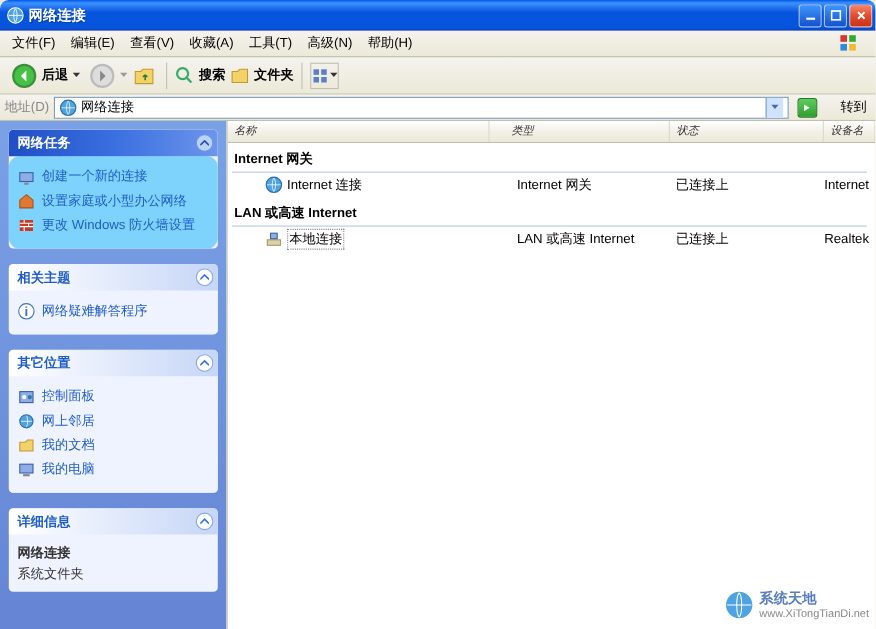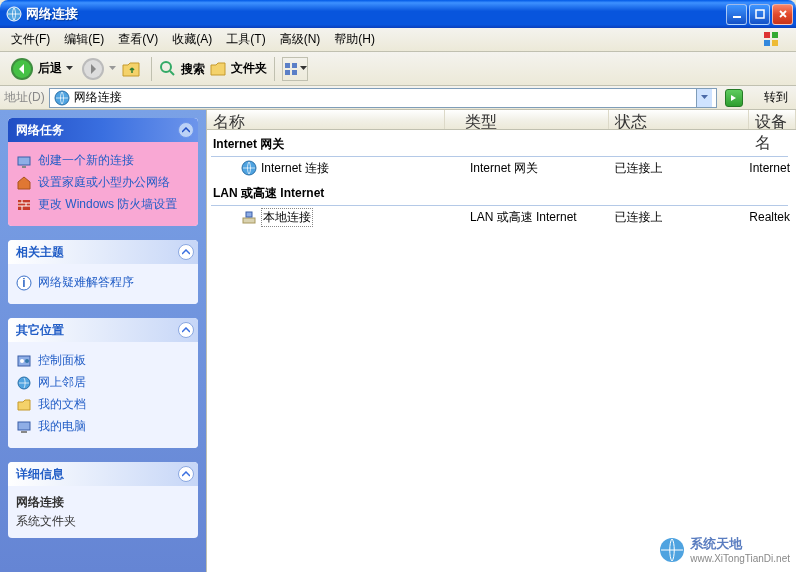--- a/index.html
+++ b/index.html
@@ -17,21 +17,21 @@
 
 .menubar { height: 24px; background: linear-gradient(to bottom,#f4f3ee,#ece9d8); border-bottom: 1px solid #c0c0b0; display:flex; align-items:center; padding: 0 4px; position: relative; }
 .menubar .menu-item { padding: 3px 7px; cursor: default; }
 .xp-logo { position:absolute; right:2px; top:2px; width:32px; height:20px; }
 
 
 .toolbar { height: 34px; background: linear-gradient(to bottom,#f4f3ee,#ece9d8); border-bottom:1px solid #c0c0b0; display:flex; align-items:center; padding:0 6px; gap:4px;font-weight:bold; }
 .tool-back { display:flex; align-items:center; gap:4px; padding:2px 4px; }
 .tool-icon { width:24px; height:24px; display:flex; align-items:center; justify-content:center; }
 .toolbar .sep { width:1px; height:24px; background:#c0c0b0; margin:0 3px; }
-.tool-search { display:flex; align-items:flex-end; gap:4px; }
+.tool-search { display:flex; align-items:center; gap:4px; }
 .tool-folder { display:flex; align-items:center; gap:4px; }
 .view-drop { width:26px; height:24px; border:1px solid #c0c0b0; display:flex; align-items:center; justify-content:center; gap:2px; }
 
 
 .addressbar { height: 24px; background: linear-gradient(to bottom,#f4f3ee,#ece9d8); border-bottom:1px solid #c0c0b0; display:flex; align-items:center; padding:0 4px; gap:4px; }
 .addressbar .label { color:#888; }
 .addr-input { flex:1; height:20px; border:1px solid #7f9db9; background:#fff; display:flex; align-items:center; padding:0 4px; }
 .addr-input .addr-icon { width:16px; height:16px; margin-right:4px; }
 .addr-drop { width:16px; height:18px; background:#cfe3ff; border-left:1px solid #7f9db9; display:flex; align-items:center; justify-content:center; margin-left:auto; }
 .go-btn { height:20px; display:flex; align-items:center; gap:21px; padding:0 4px; }
@@ -42,31 +42,31 @@
 
 
 .sidebar { width: 206px; background: linear-gradient(to bottom,#7aa1e6,#6585d4); padding: 8px; overflow:auto; }
 .panel { background:#eff3ff; border-radius:4px; margin-bottom:14px; overflow:hidden; }
 .panel.primary .panel-head { background: linear-gradient(to right,#fff,#c6d6f7); color:#215dc6; }
 .panel-head { height:24px; background: linear-gradient(to right,#fff,#c6d6f7); display:flex; align-items:center; padding:0 8px; font-weight:bold; color:#215dc6; border-radius:4px 4px 0 0; position:relative; }
 .panel.primary .panel-head { background: linear-gradient(to right,#204ec4,#3a6fe0,#6d95eb); color:#fff; }
 .collapse-btn { position:absolute; right:4px; top:4px; width:16px; height:16px; border-radius:50%; background:#fff; border:1px solid #8aa7e0; display:flex; align-items:center; justify-content:center; font-size:9px; color:#3a6fe0; }
 .panel.primary .collapse-btn { background:#bcd2f6; border-color:#6d95eb; color:#204ec4; }
 .panel-body { padding:8px 8px 10px 8px; background:#eff3ff; }
-.panel.primary .panel-body { background:#f9a8d4; }
+.panel.primary .panel-body { background:#7dd3fc;border-radius:10px; }
 .task-item { display:flex; align-items:flex-start; gap:6px; padding:3px 0; color:#215dc6; cursor:pointer; }
 .task-item .ico { width:16px; height:16px; flex-shrink:0; }
 .task-item span.txt { line-height:1.3; }
 .details-body { padding:8px; font-size:11px; color:#333; }
 .details-body .hdr { font-weight:bold; margin-bottom:2px; }
 
 
 .content { flex:1; background:#fff; border-left:1px solid #c0c0b0; position:relative; overflow:auto; }
 .col-head { height:20px; background:linear-gradient(to bottom,#fff,#f2f1e8,#ece9d8); border-bottom:1px solid #c0c0b0; display:flex; }
-.col { border-right:1px solid #dcd9c8; padding:2px 6px; font-size:16px; color:#333; }
+.col { border-right:1px solid #dcd9c8; padding:2px 6px; font-size:10px; color:#333;font-style:italic; }
 .col.c1 { width:238px; }
 .col.c2 { width:150px;margin-left:14px; }
 .col.c3 { width:140px; }
 .col.c4 { flex:1; }
 .group-hdr { padding: 6px 6px 4px 6px; font-weight:bold; position:relative; }
 .group-hdr::after { content:""; position:absolute; left:4px; right:8px; bottom:0; height:1px; background:#b4c9e7; }
 .item-row { display:flex; align-items:center; height:22px; }
 .item-row .cell { padding:0 6px; font-size:12px; }
 .item-row .c1 { width:238px; display:flex; align-items:center; gap:4px;margin-left:28px; }
 .item-row .c2 { width:150px; }

